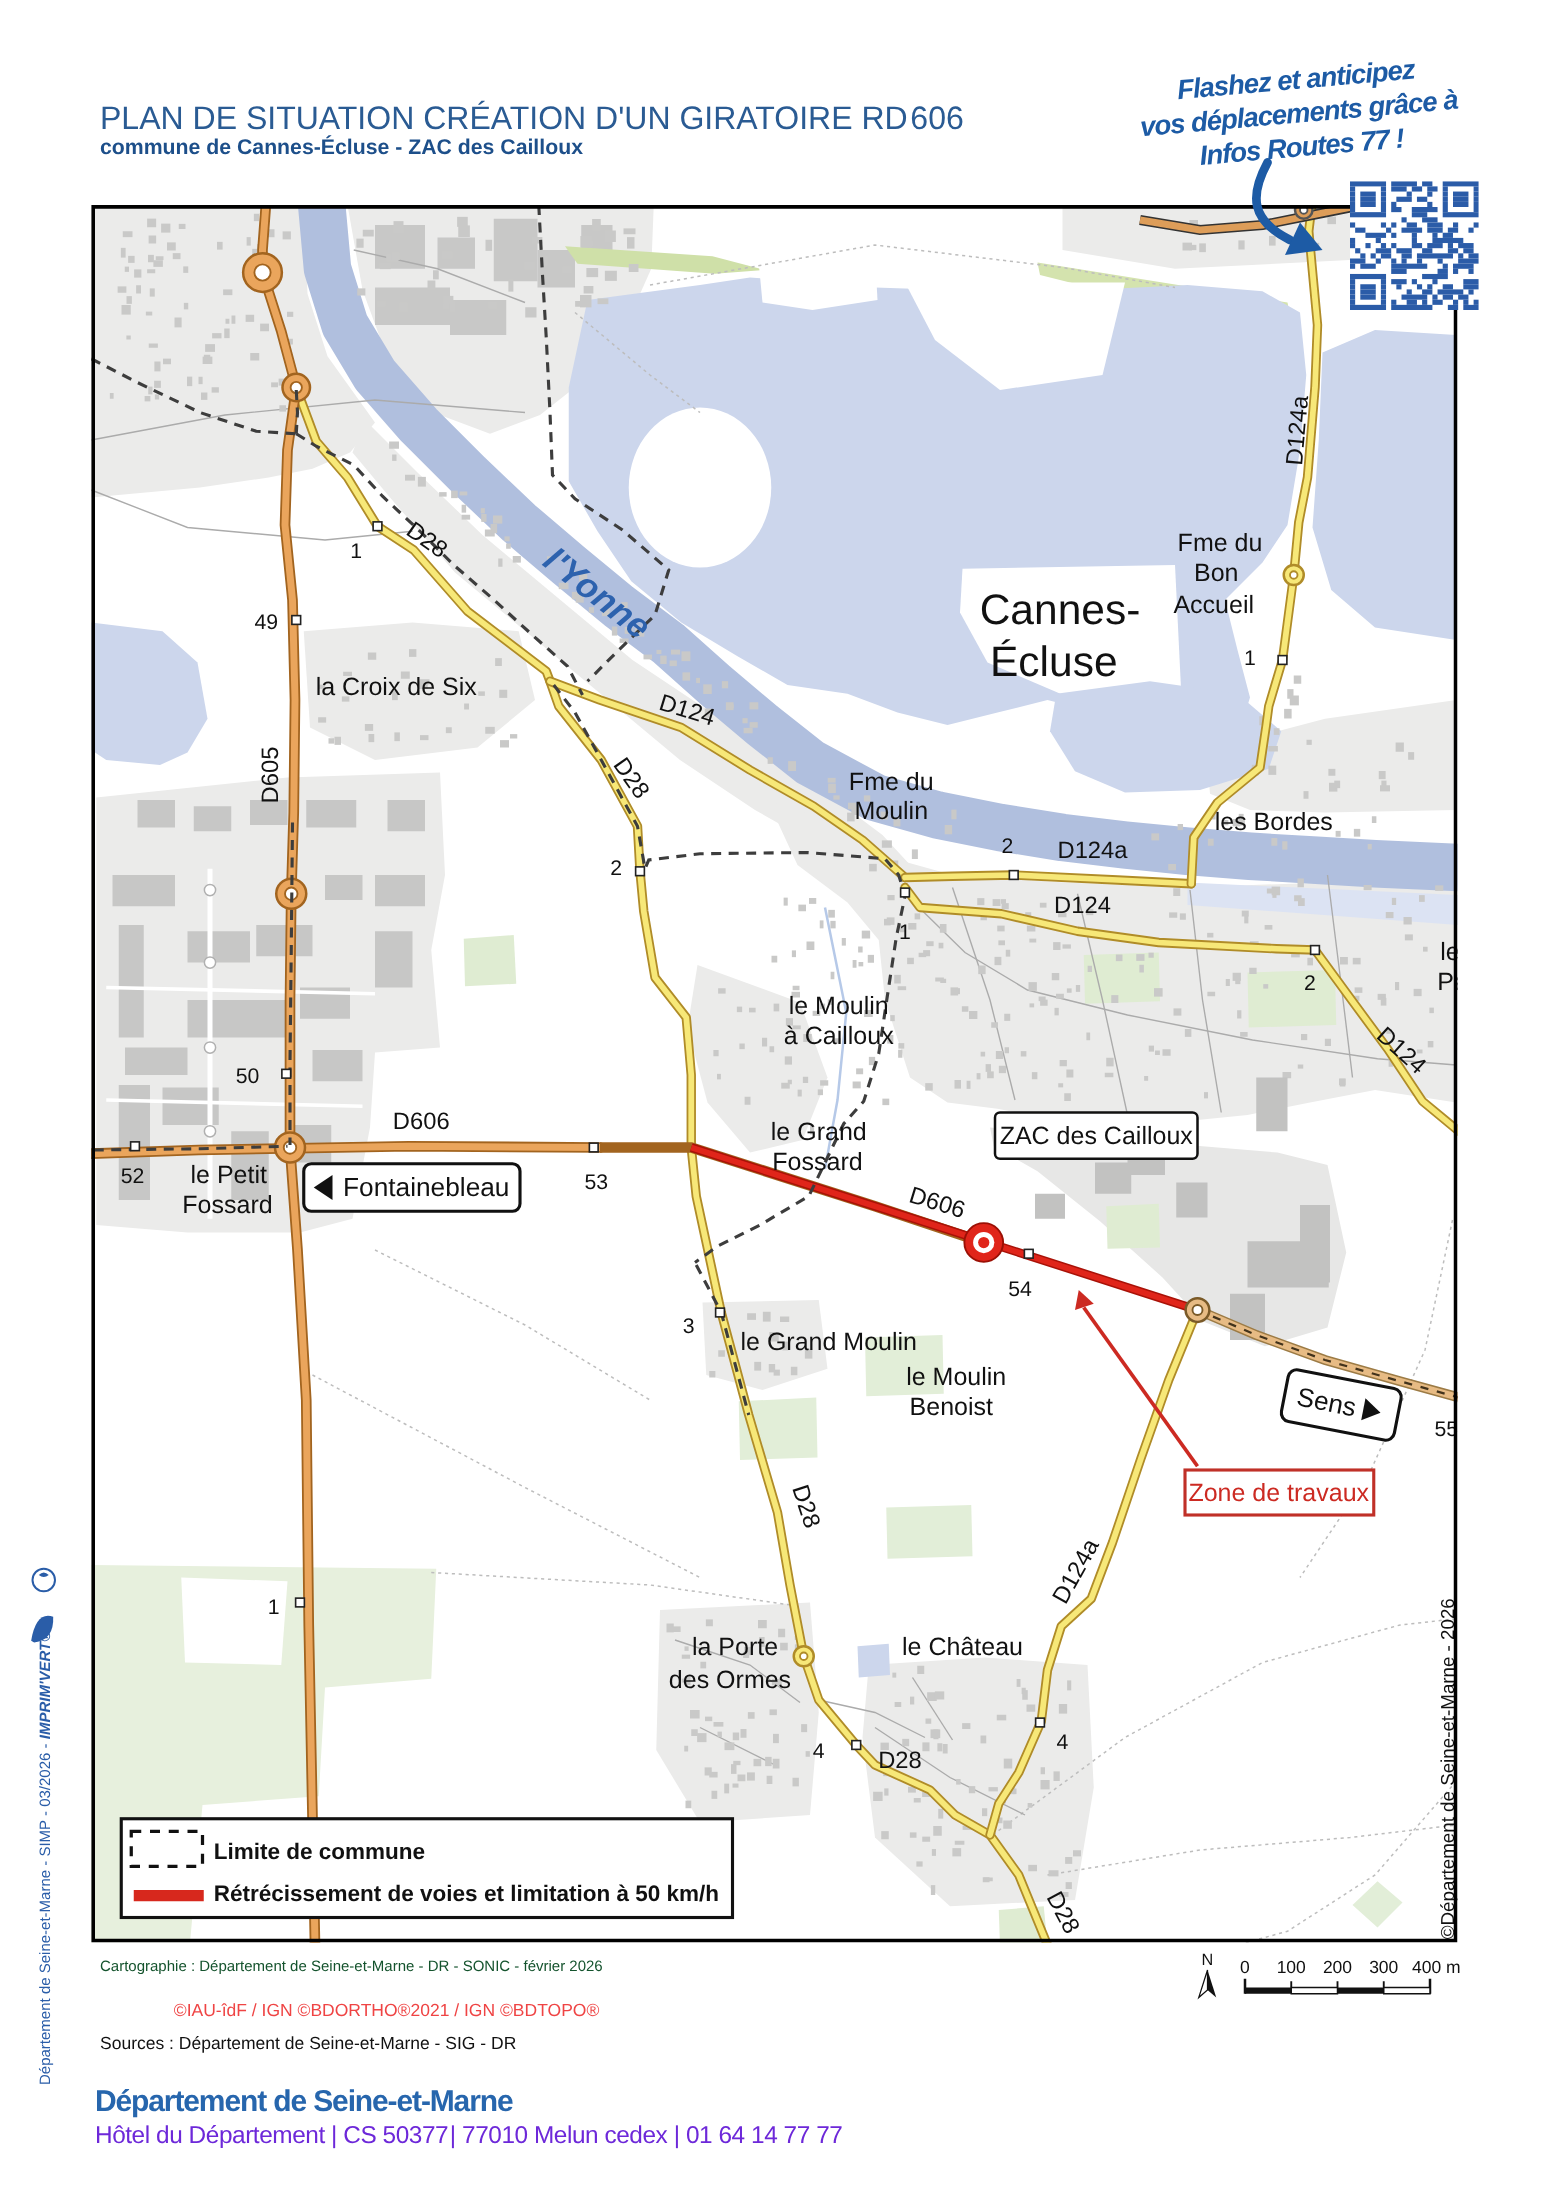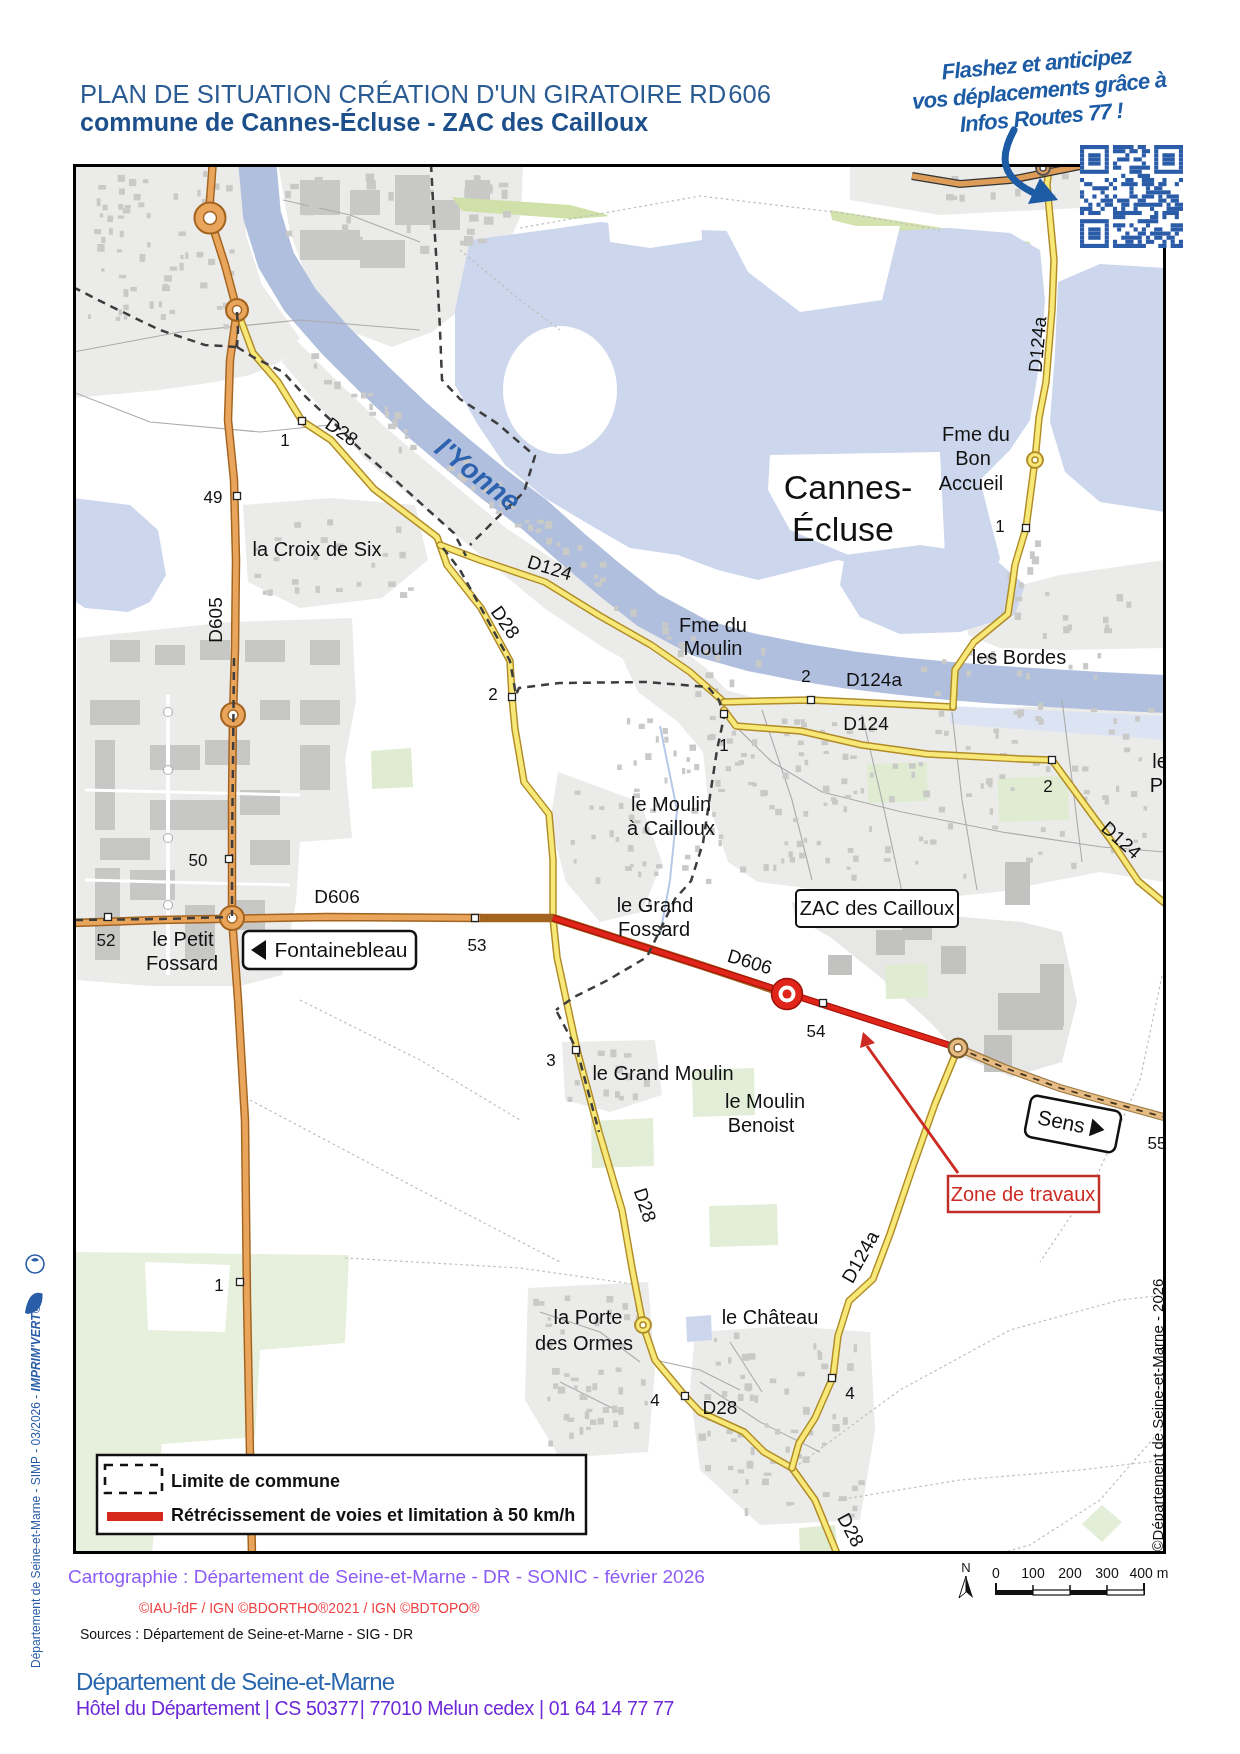--- a/index.html
+++ b/index.html
@@ -2,21 +2,21 @@
 <html><head><meta charset="utf-8">
 <style>
 html,body{margin:0;padding:0}
 body{width:1240px;height:1754px;position:relative;background:#fff;font-family:"Liberation Sans",sans-serif;overflow:hidden}
 .abs{position:absolute}
 </style></head>
 <body>
 
 <div class="abs" style="left:80px;top:79px;font-size:26px;color:#2a5b93;letter-spacing:0px;transform:scaleX(0.985);transform-origin:left top">PLAN DE SITUATION CRÉATION D'UN GIRATOIRE RD 606</div>
 
-<div class="abs" style="left:80px;top:108px;font-size:25px;font-weight:bold;color:#1d4f8a;letter-spacing:0px">commune de Cannes-Écluse - ZAC des Cailloux</div>
+<div class="abs" style="left:80px;top:108px;font-size:17px;font-weight:bold;color:#1d4f8a;letter-spacing:0px">commune de Cannes-Écluse - ZAC des Cailloux</div>
 
 <div class="abs" style="left:884px;top:50px;width:310px;text-align:center;font-size:22px;font-weight:bold;font-style:italic;color:#1d5ba5;transform:rotate(-5deg);line-height:27px;letter-spacing:-0.8px;white-space:nowrap">Flashez et anticipez<br>vos déplacements grâce à<br>Infos Routes 77 !</div>
 <svg style="position:absolute;left:73px;top:164px" width="1093" height="1390" viewBox="0 0 1093 1390" font-family="Liberation Sans, sans-serif">
 <rect x="0" y="0" width="1093" height="1390" fill="#ffffff"></rect>
 
 <polygon points="0,0 170,0 173,71 189,121 227,174 207,198 177,211 142,218 87,226 0,234" fill="#ebebea"></polygon>
 
 <polygon points="205,0 450,0 448,51 427,98 397,138 359,168 319,183 279,168 239,128 217,68" fill="#ebebea"></polygon>
 
 <rect x="227" y="16" width="40" height="35" fill="#c8c8c7"></rect>
@@ -1104,21 +1104,21 @@
     <rect x="65.6" y="94.3" width="8.2" height="4.1" fill="#2b5ca8"></rect>
     <rect x="82.0" y="94.3" width="4.1" height="4.1" fill="#2b5ca8"></rect>
     <rect x="90.2" y="94.3" width="4.1" height="4.1" fill="#2b5ca8"></rect>
     <rect x="98.4" y="94.3" width="4.1" height="4.1" fill="#2b5ca8"></rect>
     <rect x="0.0" y="98.4" width="28.7" height="4.1" fill="#2b5ca8"></rect>
     <rect x="32.8" y="98.4" width="32.8" height="4.1" fill="#2b5ca8"></rect>
     <rect x="77.9" y="98.4" width="8.2" height="4.1" fill="#2b5ca8"></rect>
     <rect x="90.2" y="98.4" width="12.3" height="4.1" fill="#2b5ca8"></rect>
 </svg>
 
-<div class="abs" style="left:68px;top:1566px;font-size:19px;color:#8b5cf6">Cartographie : Département de Seine-et-Marne - DR - SONIC - février 2026</div>
+<div class="abs" style="left:80px;top:1566px;font-size:12px;color:#14532d">Cartographie : Département de Seine-et-Marne - DR - SONIC - février 2026</div>
 <div class="abs" style="left:80px;top:1626px;font-size:14px;color:#111">Sources : Département de Seine-et-Marne - SIG - DR</div>
 <div class="abs" style="left:139px;top:1600px;font-size:14px;color:#ef4444">©IAU-îdF / IGN ©BDORTHO®2021 / IGN ©BDTOPO®</div>
 
 <svg class="abs" style="left:950px;top:1558px" width="220" height="45" viewBox="0 0 220 45">
 <text x="16" y="14" font-size="13" fill="#111" text-anchor="middle" font-family="Liberation Sans">N</text>
 <path d="M16,18 L9,40 L16,34 z" fill="#fff" stroke="#111" stroke-width="1"></path>
 <path d="M16,18 L23,40 L16,34 z" fill="#111"></path>
 <text x="46" y="20" font-size="14" fill="#111" text-anchor="middle">0</text>
 <text x="83" y="20" font-size="14" fill="#111" text-anchor="middle">100</text>
 <text x="120" y="20" font-size="14" fill="#111" text-anchor="middle">200</text>
@@ -1128,21 +1128,21 @@
 <line x1="194" y1="25" x2="194" y2="37" stroke="#111" stroke-width="2"></line>
 <line x1="83" y1="27" x2="83" y2="32" stroke="#111" stroke-width="1.5"></line>
 <line x1="120" y1="27" x2="120" y2="32" stroke="#111" stroke-width="1.5"></line>
 <line x1="157" y1="27" x2="157" y2="32" stroke="#111" stroke-width="1.5"></line>
 <rect x="46" y="32" width="37" height="5" fill="#111"></rect>
 <rect x="83" y="32" width="37" height="5" fill="#fff" stroke="#111" stroke-width="1.2"></rect>
 <rect x="120" y="32" width="37" height="5" fill="#111"></rect>
 <rect x="157" y="32" width="37" height="5" fill="#fff" stroke="#111" stroke-width="1.2"></rect>
 </svg>
 
-<div class="abs" style="left:76px;top:1668px;font-size:24px;font-weight:normal;color:#2766ad;letter-spacing:-0.9px">Département de Seine-et-Marne</div>
+<div class="abs" style="left:76px;top:1668px;font-size:24px;font-weight:bold;color:#2766ad;letter-spacing:-0.9px">Département de Seine-et-Marne</div>
 
 <div class="abs" style="left:76px;top:1697px;font-size:19.5px;color:#6d28d9;letter-spacing:-0.35px">Hôtel du Département | CS 50377 | 77010 Melun cedex | 01 64 14 77 77</div>
 
 <div class="abs" style="left:-134px;top:1491px;width:340px;text-align:right;font-size:12px;color:#2a5da8;transform:rotate(-90deg);white-space:nowrap">Département de Seine-et-Marne - SIMP - 03/2026 - <b><i>IMPRIM'VERT®</i></b></div>
 
 <svg class="abs" style="left:20px;top:1252px" width="30" height="75" viewBox="0 0 30 75">
 <circle cx="15" cy="12" r="9" fill="none" stroke="#2a5da8" stroke-width="1.6"></circle>
 <path d="M11,8 q4,-4 8,0 q-4,3 -8,0 z" fill="#2a5da8"></path>
 <path d="M3,58 Q13,36 25,44 Q21,62 5,60 z" fill="#2a5da8" transform="rotate(-15 14 52)"></path>
 </svg>

